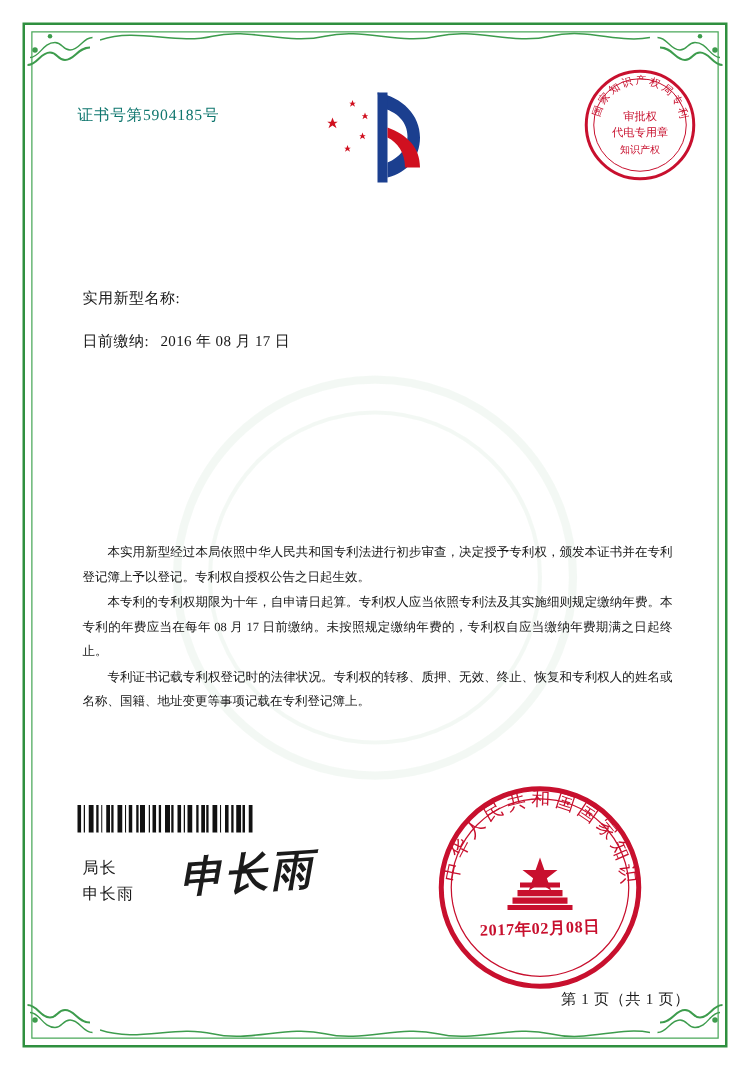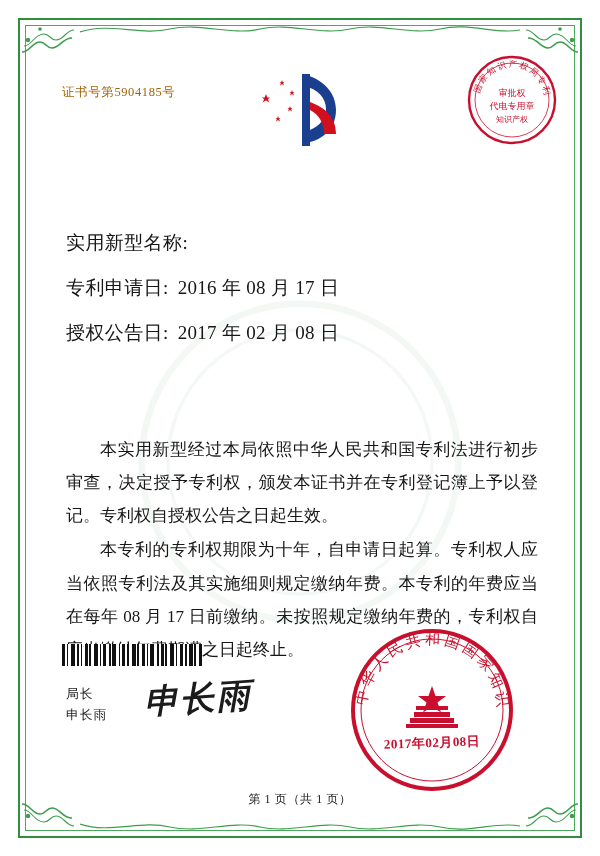--- a/index.html
+++ b/index.html
@@ -62,21 +62,21 @@
     position: absolute;
     left: 48px; right: 48px; top: 48px; bottom: 44px;
   }
 
   .cert-no {
     position: absolute;
     left: 14px;
     top: 36px;
     font-size: 12.5px;
     letter-spacing: 0.6px;
-    color: #a16207;
+    color: #0f766e;
     white-space: nowrap;
   }
 
   
   .logo {
     position: absolute;
     left: 50%;
     top: 20px;
     transform: translateX(-50%);
     width: 120px;
@@ -107,39 +107,39 @@
   .fields {
     position: absolute;
     left: 18px;
     right: 10px;
     top: 182px;
   }
   .field-row {
     display: flex;
     align-items: flex-start;
     margin-bottom: 18.5px;
-    font-size: 19px;
+    font-size: 12px;
     color: #161616;
     line-height: 1.4;
   }
   .field-label {
     white-space: nowrap;
     letter-spacing: 0.4px;
   }
   .field-value {
     margin-left: 9px;
     letter-spacing: 0.3px;
   }
 
   .paragraphs {
     position: absolute;
     left: 18px;
     right: 14px;
     top: 385px;
-    font-size: 17px;
+    font-size: 10px;
     line-height: 1.95;
     color: #161616;
     text-align: justify;
   }
   .paragraphs p {
     margin: 0 0 1px 0;
     text-indent: 2em;
   }
 
   
@@ -199,21 +199,21 @@
     font-weight: bold;
     color: #c8102e;
     letter-spacing: 0.5px;
     transform: rotate(-2deg);
   }
 
   .page-footer {
     position: absolute;
     left: 0; right: 0;
     bottom: 4px;
-    text-align: center;
+    text-align: right;
     font-size: 12px;
     color: #1a1a1a;
     letter-spacing: 0.6px;
   }
 
   .watermark {
     position: absolute;
     left: 50%; top: 54%;
     transform: translate(-50%,-50%);
     width: 330px;
@@ -313,32 +313,29 @@
         <text x="46" y="68" text-anchor="middle" font-size="8" fill="#c8102e" font-family="DejaVu Serif, serif">知识产权</text>
       </svg>
     </div>
 
 
     <div class="fields">
       <div class="field-row">
         <span class="field-label">实用新型名称:</span>
       </div>
       <div class="field-row">
-        <span class="field-label">专利申请日:</span>
+        <span class="field-label">日前缴纳:</span>
         <span class="field-value">2016 年 08 月 17 日</span>
-      </div>
-      <div class="field-row">
-        <span class="field-label">授权公告日:</span>
-        <span class="field-value">2017 年 02 月 08 日</span>
       </div>
     </div>
 
     <div class="paragraphs">
       <p>本实用新型经过本局依照中华人民共和国专利法进行初步审查，决定授予专利权，颁发本证书并在专利登记簿上予以登记。专利权自授权公告之日起生效。</p>
       <p>本专利的专利权期限为十年，自申请日起算。专利权人应当依照专利法及其实施细则规定缴纳年费。本专利的年费应当在每年 08 月 17 日前缴纳。未按照规定缴纳年费的，专利权自应当缴纳年费期满之日起终止。</p>
+      <p>专利证书记载专利权登记时的法律状况。专利权的转移、质押、无效、终止、恢复和专利权人的姓名或名称、国籍、地址变更等事项记载在专利登记簿上。</p>
     </div>
 
     <div class="barcode">
       <i style="width:3px"></i>
         <i style="width:2px;background:#fff"></i>
       <i style="width:1px"></i>
         <i style="width:3px;background:#fff"></i>
       <i style="width:4px"></i>
         <i style="width:2px;background:#fff"></i>
       <i style="width:2px"></i>

